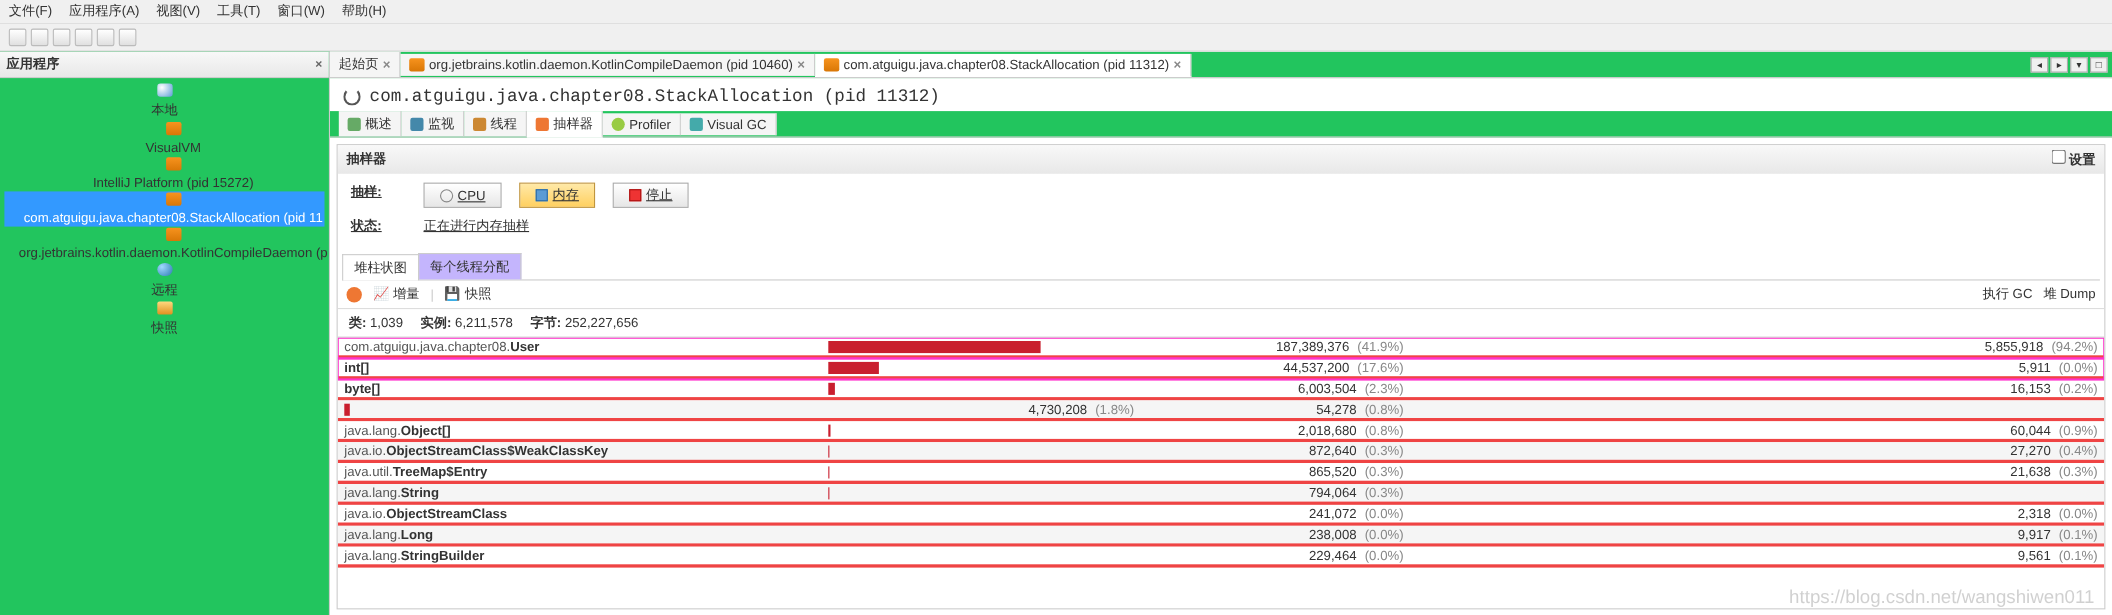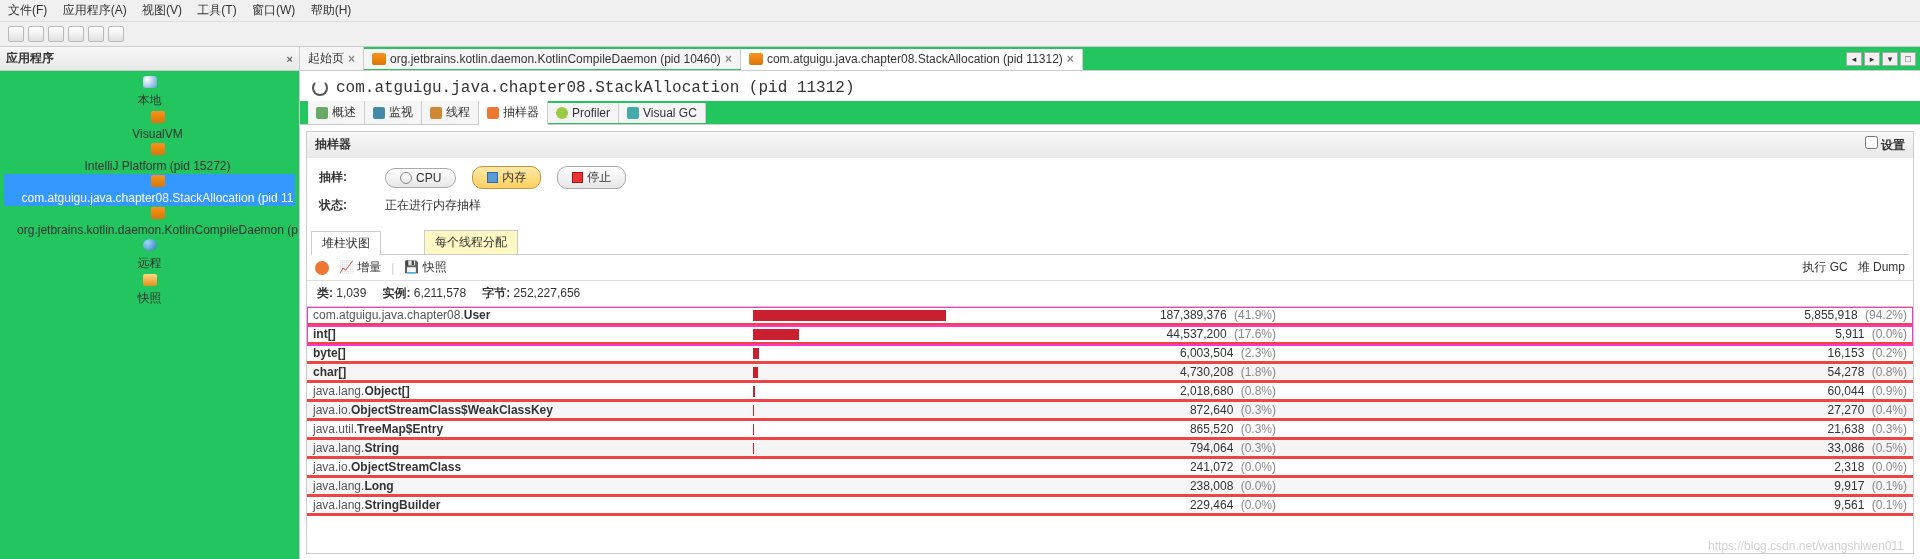--- a/index.html
+++ b/index.html
@@ -28,29 +28,29 @@
 .tabs-spacer { flex: 1; }
 .win-ctrl { display: flex; gap: 2px; padding-right: 4px; }
 .win-ctrl div { width: 16px; height: 14px; border: 1px solid #aaa; background: #f0f0f0; text-align:center; line-height:12px; font-size:9px; }
 .page-head { padding: 8px 12px 4px 12px; display: flex; align-items: center; gap: 8px; }
 .page-head .reload { width: 16px; height: 16px; border: 2px solid #555; border-radius: 50%; border-top-color: transparent; }
 .page-title { font-size: 16px; font-family: "Courier New", monospace; }
 .sub-tabs { padding-left: 8px; }
 .inner-panel { margin: 6px; border: 1px solid #ccc; flex: 1; display: flex; flex-direction: column; overflow: hidden; }
 .inner-title { background: linear-gradient(#f8f8f8,#e8e8e8); padding: 4px 8px; font-weight: bold; display:flex; justify-content:space-between; }
 .inner-body { padding: 8px 12px; }
-.row { display: flex; align-items: center; gap: 16px; margin-bottom: 8px; }
+.row { display: flex; gap: 16px; margin-bottom: 8px; text-decoration: underline; }
 .row .lbl { width: 50px; font-weight: bold; }
-.btn { padding: 2px 14px; border: 1px solid #aaa; background: linear-gradient(#fff,#e6e6e6); border-radius: 10px; display: inline-flex; align-items: center; gap: 4px; cursor: pointer; }
+.btn { padding: 2px 14px; border: 1px solid #aaa; background: linear-gradient(#fff,#e6e6e6); border-radius: 0; display: inline-flex; align-items: center; gap: 4px; cursor: pointer; }
 .btn.active { background: linear-gradient(#ffe9a8,#ffd060); border-color: #c0953e; }
 .ico-clock { width:12px; height:12px; border:1px solid #888; border-radius:50%; position:relative; }
 .ico-disk { width:11px; height:11px; background:#5a9bd5; border:1px solid #2a6aa5; }
 .ico-stop { width:11px; height:11px; background:#e33; border:1px solid #a11; }
-.sub-tabs2 { display: flex; border-bottom: 1px solid #ccc; margin: 0 4px; gap: 44px; }
-.sub-tabs2 .stab { padding: 3px 10px; border: 1px solid #ccc; border-bottom: none; background: #fef9c3; margin-right: -1px; cursor:pointer; }
+.sub-tabs2 { display: flex; border-bottom: 1px solid #ccc; margin: 0 4px; }
+.sub-tabs2 .stab { padding: 3px 10px; border: 1px solid #ccc; border-bottom: none; background: #c4b5fd; margin-right: -1px; cursor:pointer; }
 .sub-tabs2 .stab.active { background: #fff; position:relative; top:1px; }
 .mini-toolbar { display: flex; align-items: center; gap: 10px; padding: 4px 8px; border-bottom: 1px solid #ddd; }
 .mini-toolbar .spacer { flex: 1; }
 .link-btn { color: #333; cursor: pointer; }
 .stats-row { padding: 4px 10px; display: flex; gap: 16px; }
 .stats-row b { font-weight: bold; }
 .table-wrap { flex: 1; overflow-y: auto; border-top: 1px solid #ccc; }
 .thead { display: grid; grid-template-columns: 440px 290px 245px 1fr; background: linear-gradient(#f8f8f8,#e8e8e8); border-bottom: 1px solid #ccc; }
 .thead div { padding: 3px 6px; border-right: 1px solid #ccc; position:relative; }
 .thead .sort::after { content:" ▼"; font-size:9px; color:#666; }
@@ -58,21 +58,21 @@
 .trow:nth-child(odd) { background: #fff; }
 .trow:nth-child(even) { background: #f5f5f5; }
 .trow > div { padding: 1px 6px; white-space: nowrap; overflow: hidden; }
 .trow.hl-pink { outline: 2px solid #ff33cc; outline-offset: -1px; position: relative; z-index: 2; background:#fff; }
 .cell-name .pkg { color: #555; }
 .cell-name .cls { font-weight: bold; }
 .cell-bar { display: flex; align-items: center; }
 .bar { height: 11px; background: #c91f2e; }
 .cell-num { text-align: right; padding-right: 8px; }
 .cell-num .pct { color: #888; margin-left: 4px; }
-.watermark { position: fixed; right: 16px; bottom: 6px; color: rgba(120,120,120,0.35); font-size: 12px; pointer-events:none; }
+.watermark { position: fixed; right: 16px; bottom: 6px; color: rgba(120,120,120,0.35); font-size: 17px; pointer-events:none; }
 </style>
 </head>
 <body>
 
 <div class="menubar">
   <span>文件(F)</span>
   <span>应用程序(A)</span>
   <span>视图(V)</span>
   <span>工具(T)</span>
   <span>窗口(W)</span>
@@ -250,21 +250,20 @@
             </div>
             <div class="trow">
               <div class="cell-name"><span class="pkg"></span><span class="cls">byte[]</span></div>
               <div class="cell-bar">
                 <div class="bar" style="width:5.9799999999999995px"></div>
               </div>
               <div class="cell-num">6,003,504 <span class="pct">(2.3%)</span></div>
               <div class="cell-num">16,153 <span class="pct">(0.2%)</span></div>
             </div>
             <div class="trow">
-              <div class="cell-name"><span class="pkg"></span><span class="cls">char[]</span></div>
               <div class="cell-bar">
                 <div class="bar" style="width:4.680000000000001px"></div>
               </div>
               <div class="cell-num">4,730,208 <span class="pct">(1.8%)</span></div>
               <div class="cell-num">54,278 <span class="pct">(0.8%)</span></div>
             </div>
             <div class="trow">
               <div class="cell-name"><span class="pkg">java.lang.</span><span class="cls">Object[]</span></div>
               <div class="cell-bar">
                 <div class="bar" style="width:2.08px"></div>
@@ -287,21 +286,20 @@
               </div>
               <div class="cell-num">865,520 <span class="pct">(0.3%)</span></div>
               <div class="cell-num">21,638 <span class="pct">(0.3%)</span></div>
             </div>
             <div class="trow">
               <div class="cell-name"><span class="pkg">java.lang.</span><span class="cls">String</span></div>
               <div class="cell-bar">
                 <div class="bar" style="width:0.78px"></div>
               </div>
               <div class="cell-num">794,064 <span class="pct">(0.3%)</span></div>
-              <div class="cell-num">33,086 <span class="pct">(0.5%)</span></div>
             </div>
             <div class="trow">
               <div class="cell-name"><span class="pkg">java.io.</span><span class="cls">ObjectStreamClass</span></div>
               <div class="cell-bar">
                 <div class="bar" style="width:0px"></div>
               </div>
               <div class="cell-num">241,072 <span class="pct">(0.0%)</span></div>
               <div class="cell-num">2,318 <span class="pct">(0.0%)</span></div>
             </div>
             <div class="trow">

